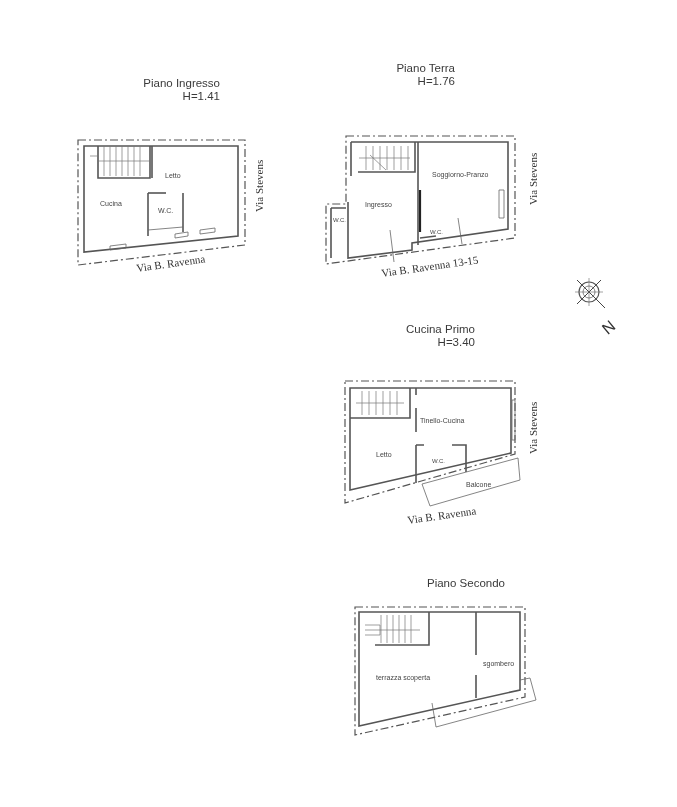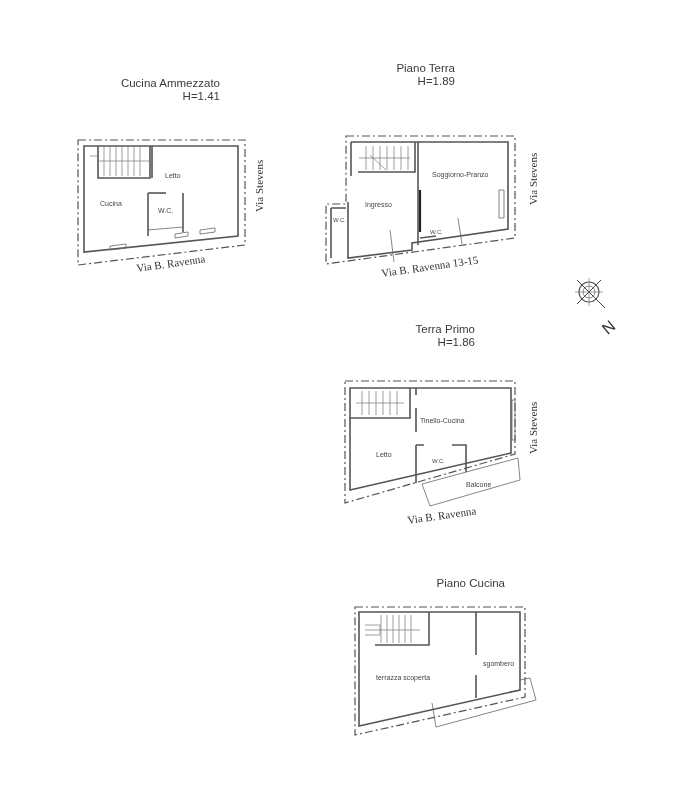--- a/index.html
+++ b/index.html
@@ -11,33 +11,33 @@
   .street{font-family:"Liberation Serif",serif;font-size:11px;fill:#333;}
   .wall{fill:none;stroke:#555;stroke-width:1.6;}
   .thin{fill:none;stroke:#666;stroke-width:0.8;}
   .dash{fill:none;stroke:#555;stroke-width:1.2;stroke-dasharray:8 3 2 3;}
   .stair{fill:none;stroke:#777;stroke-width:0.7;}
 </style>
 </head>
 <body>
 
 <div class="title" style="left:100px;top:77px;width:120px;">
-  <span>Cucina Ammezzato</span>
+  <span>Piano Ingresso</span>
   <span>H=1.41</span>
 </div>
 <div class="title" style="left:355px;top:62px;width:100px;">
   <span>Piano Terra</span>
-  <span>H=1.89</span>
+  <span>H=1.76</span>
 </div>
 <div class="title" style="left:375px;top:323px;width:100px;">
-  <span>Terra Primo</span>
-  <span>H=1.86</span>
+  <span>Cucina Primo</span>
+  <span>H=3.40</span>
 </div>
 <div class="title" style="left:395px;top:577px;width:110px;">
-  <span>Piano Cucina</span>
+  <span>Piano Secondo</span>
 </div>
 
 <svg width="677" height="807" viewBox="0 0 677 807" xmlns="http://www.w3.org/2000/svg">
 
   <g>
     <path class="dash" d="M78,140 L245,140 L245,245 L78,265 Z"></path>
     <path class="wall" d="M84,146 L238,146 L238,236 L84,252 Z"></path>
 
     <path class="wall" d="M98,146 L98,178 L150,178 L150,146"></path>
     <path class="wall" d="M152,146 L152,178"></path>

